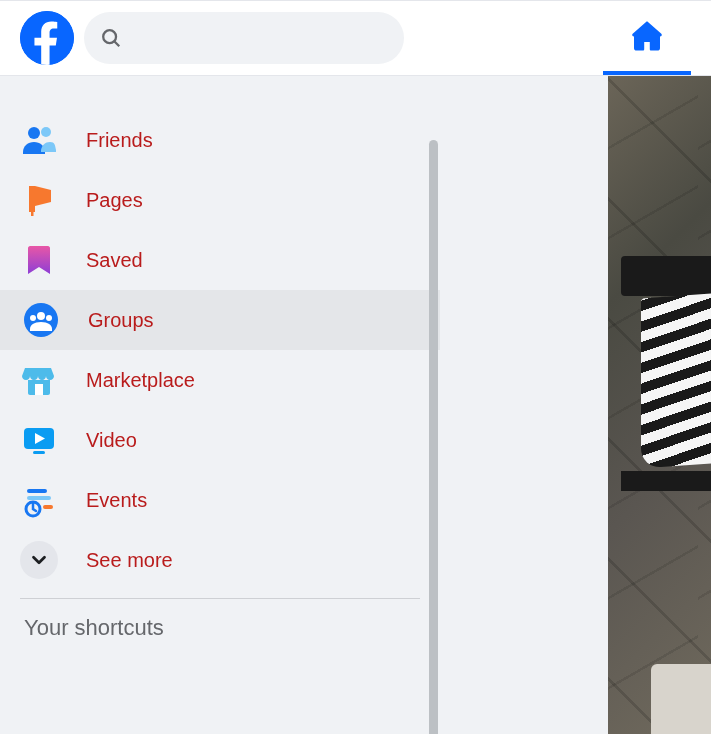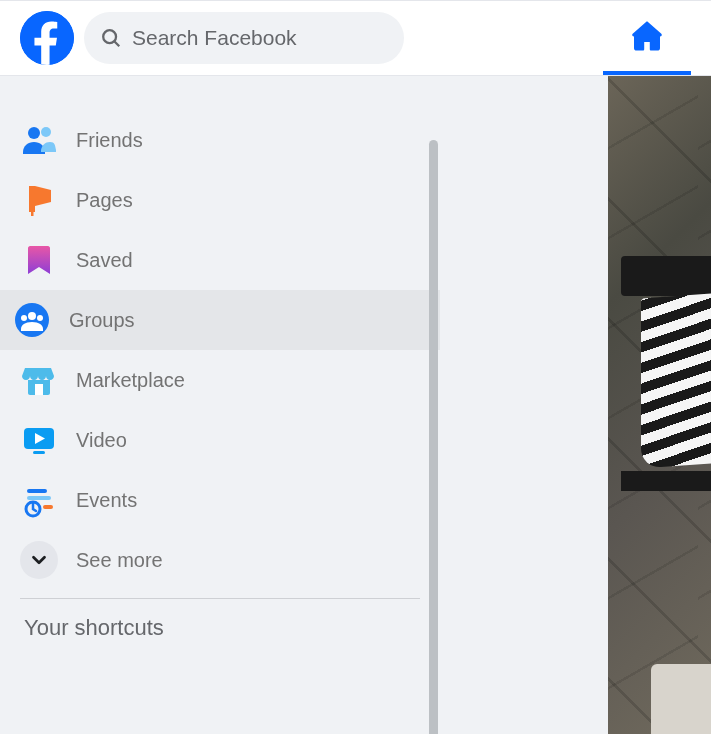--- a/index.html
+++ b/index.html
@@ -108,36 +108,36 @@
     .nav-item {
       display: flex;
       align-items: center;
       padding: 11px 10px;
       border-radius: 8px;
       cursor: pointer;
       min-height: 58px;
     }
     .active-wrapper {
       margin: 0 -10px;
-      padding: 0 3px;
+      padding: 0 12px;
       background: #e4e6e9;
     }
     .nav-icon {
       width: 38px;
       height: 38px;
       display: flex;
       align-items: center;
       justify-content: center;
       flex-shrink: 0;
     }
     .nav-label {
-      margin-left: 18px;
+      margin-left: 28px;
       font-size: 20px;
       font-weight: 500;
-      color: #737373;
+      color: #b91c1c;
     }
     .see-more-icon {
       width: 38px;
       height: 38px;
       border-radius: 50%;
       background: #e4e6eb;
       display: flex;
       align-items: center;
       justify-content: center;
     }
@@ -230,21 +230,20 @@
     <svg viewBox="0 0 40 40">
         <circle cx="20" cy="20" r="20" fill="#0866ff"></circle>
         <path d="M26.5 25.5l.9-5.7h-5.5v-3.7c0-1.6.8-3.1 3.2-3.1h2.5V8.1s-2.3-.4-4.4-.4c-4.5 0-7.5 2.7-7.5 7.7v4.4h-5v5.7h5V40h6.2V25.5h4.6z" fill="#fff"></path>
       </svg>
   </div>
   <div class="search-box">
     <svg viewBox="0 0 24 24" fill="none" stroke="#65676b" stroke-width="2.5">
         <circle cx="10.5" cy="10.5" r="7"></circle>
         <line x1="21" y1="21" x2="15.8" y2="15.8"></line>
       </svg>
-    <input class="search-input" type="text" placeholder="Search Facebook" style="">
   </div>
   <div class="header-nav">
     <div class="home-tab">
       <span class="home-icon">
         <svg viewBox="0 0 28 28" fill="#0866ff">
             <path d="M25.8 12.2L14.8 2.4c-.5-.4-1.1-.4-1.6 0L2.2 12.2c-.4.4-.5 1-.2 1.5.3.5.8.7 1.3.6V24c0 1.1.9 2 2 2h5.4c.6 0 1-.4 1-1v-6h4.6v6c0 .6.4 1 1 1h5.4c1.1 0 2-.9 2-2V14.3c.5.1 1-.1 1.3-.6.3-.5.2-1.1-.2-1.5z"></path>
           </svg>
       </span>
     </div>
   </div>

